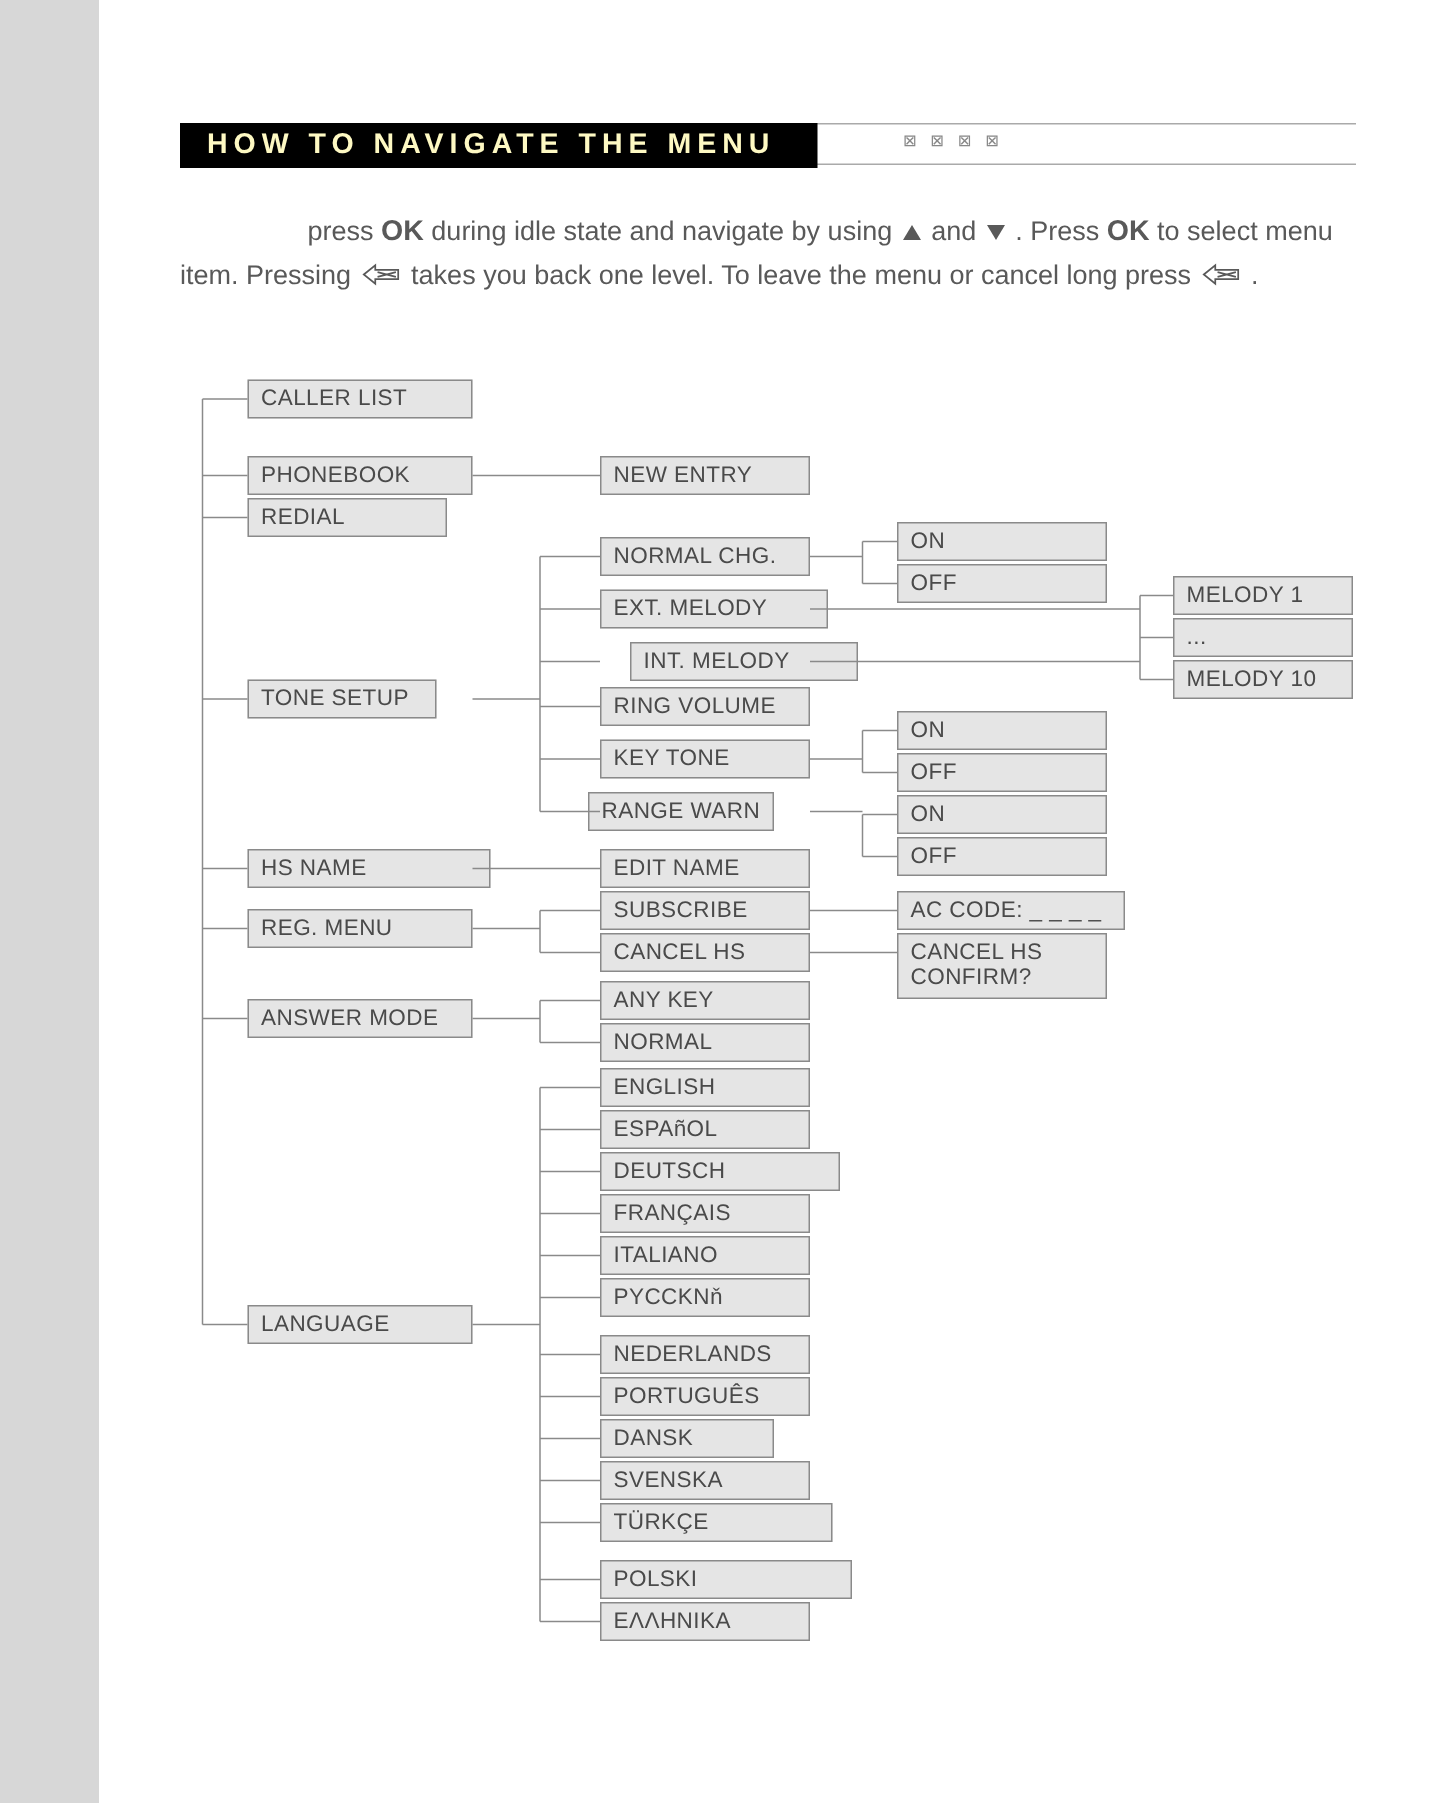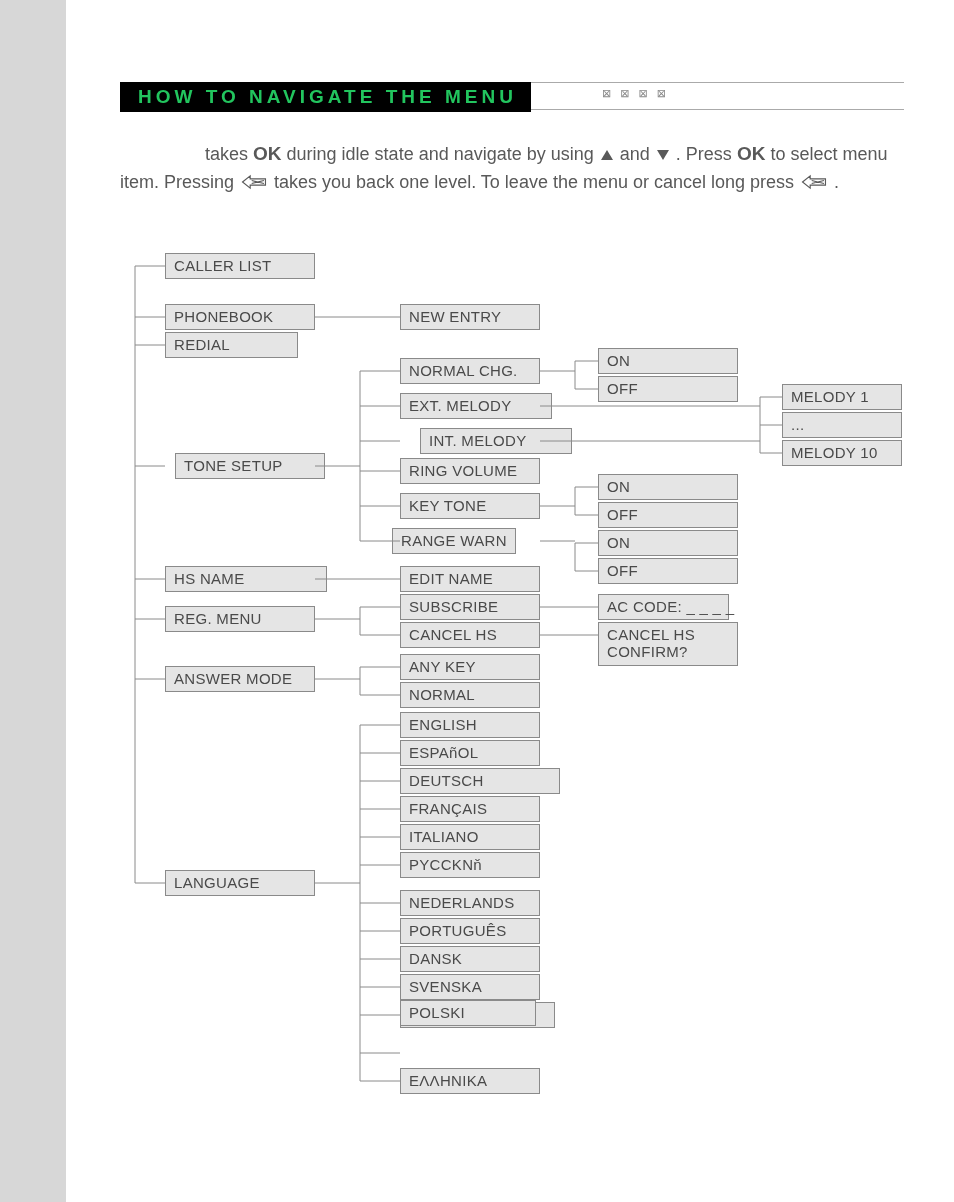--- a/index.html
+++ b/index.html
@@ -26,26 +26,26 @@
     top: 82px;
     height: 28px;
     border-top: 1px solid #aaa;
     border-bottom: 1px solid #aaa;
   }
   .titlebar {
     position: absolute;
     left: 0; top: -1px;
     height: 30px;
     background: #000;
-    color: #22c55e;
+    color: #fef9c3;
     font-weight: 800;
     letter-spacing: 4px;
     font-size: 19px;
     line-height: 30px;
-    padding: 0 14px 0 18px;
+    padding: 0 28px 0 18px;
     text-transform: uppercase;
   }
   .titlebar-page {
     position: absolute;
     right: 235px;
     top: 4px;
     font-size: 11px;
     letter-spacing: 3px;
     color: #888;
   }
@@ -87,21 +87,21 @@
 
 <div class="left-gutter"></div>
 
 <div class="titlebar-wrap">
   <div class="titlebar">HOW TO NAVIGATE THE MENU</div>
   <div class="titlebar-page">⊠ ⊠ ⊠  ⊠</div>
 </div>
 
 <div class="intro">
   <span style="display:inline-block;width:80px"></span>
-  <span>takes </span>
+  <span>press </span>
   <span class="ok">OK</span>
   <span> during idle state and navigate by using </span>
   <span class="tri-up"></span>
   <span> and </span>
   <span class="tri-down"></span>
   <span>. Press </span>
   <span class="ok">OK</span>
   <span> to select menu item. Pressing </span>
   <span class="back-icon"><svg viewBox="0 0 34 20">
         <path d="M2 10 L12 2 L12 6 L32 6 L32 14 L12 14 L12 18 Z M14 8 L30 12 M14 12 L30 8" fill="none" stroke="#595959" stroke-width="1.5"></path>
@@ -109,21 +109,21 @@
   <span> takes you back one level. To leave the menu or cancel long press </span>
   <span class="back-icon"><svg viewBox="0 0 34 20">
         <path d="M2 10 L12 2 L12 6 L32 6 L32 14 L12 14 L12 18 Z M14 8 L30 12 M14 12 L30 8" fill="none" stroke="#595959" stroke-width="1.5"></path>
       </svg></span>
   <span>.</span>
 </div>
 
 <div class="node" style="left:165px;top:253px;width:150px">CALLER LIST</div>
 <div class="node" style="left:165px;top:304px;width:150px">PHONEBOOK</div>
 <div class="node" style="left:165px;top:332px;width:133px">REDIAL</div>
-<div class="node" style="left:175px;top:453px;width:150px">TONE SETUP</div>
+<div class="node" style="left:165px;top:453px;width:126px">TONE SETUP</div>
 <div class="node" style="left:165px;top:566px;width:162px">HS NAME</div>
 <div class="node" style="left:165px;top:606px;width:150px">REG. MENU</div>
 <div class="node" style="left:165px;top:666px;width:150px">ANSWER MODE</div>
 <div class="node" style="left:165px;top:870px;width:150px">LANGUAGE</div>
 
 <div class="node" style="left:400px;top:304px;width:140px">NEW ENTRY</div>
 
 <div class="node" style="left:400px;top:358px;width:140px">NORMAL CHG.</div>
 <div class="node" style="left:400px;top:393px;width:152px">EXT. MELODY</div>
 <div class="node" style="left:420px;top:428px;width:152px">INT. MELODY</div>
@@ -140,35 +140,35 @@
 <div class="node" style="left:400px;top:682px;width:140px">NORMAL</div>
 
 <div class="node" style="left:400px;top:712px;width:140px">ENGLISH</div>
 <div class="node" style="left:400px;top:740px;width:140px">ESPAñOL</div>
 <div class="node" style="left:400px;top:768px;width:160px">DEUTSCH</div>
 <div class="node" style="left:400px;top:796px;width:140px">FRANÇAIS</div>
 <div class="node" style="left:400px;top:824px;width:140px">ITALIANO</div>
 <div class="node" style="left:400px;top:852px;width:140px">PYCCKNň</div>
 <div class="node" style="left:400px;top:890px;width:140px">NEDERLANDS</div>
 <div class="node" style="left:400px;top:918px;width:140px">PORTUGUÊS</div>
-<div class="node" style="left:400px;top:946px;width:140px">DANSK</div>
+<div class="node" style="left:400px;top:946px;width:116px">DANSK</div>
 <div class="node" style="left:400px;top:974px;width:140px">SVENSKA</div>
 <div class="node" style="left:400px;top:1002px;width:155px">TÜRKÇE</div>
-<div class="node" style="left:400px;top:1000px;width:136px">POLSKI</div>
+<div class="node" style="left:400px;top:1040px;width:168px">POLSKI</div>
 <div class="node" style="left:400px;top:1068px;width:140px">EΛΛHNIKA</div>
 
 <div class="node" style="left:598px;top:348px;width:140px">ON</div>
 <div class="node" style="left:598px;top:376px;width:140px">OFF</div>
 
 <div class="node" style="left:598px;top:474px;width:140px">ON</div>
 <div class="node" style="left:598px;top:502px;width:140px">OFF</div>
 <div class="node" style="left:598px;top:530px;width:140px">ON</div>
 <div class="node" style="left:598px;top:558px;width:140px">OFF</div>
 
-<div class="node" style="left:598px;top:594px;width:131px">AC CODE: _ _ _ _</div>
+<div class="node" style="left:598px;top:594px;width:152px">AC CODE: _ _ _ _</div>
 <div class="node" style="left:598px;top:622px;width:140px;height:44px;white-space:pre-line">CANCEL HS
 CONFIRM?</div>
 
 <div class="node" style="left:782px;top:384px;width:120px">MELODY 1</div>
 <div class="node" style="left:782px;top:412px;width:120px">...</div>
 <div class="node" style="left:782px;top:440px;width:120px">MELODY 10</div>
 
 <svg class="tree" width="954" height="1202">
 
   <line x1="135" y1="266" x2="135" y2="883"></line>

